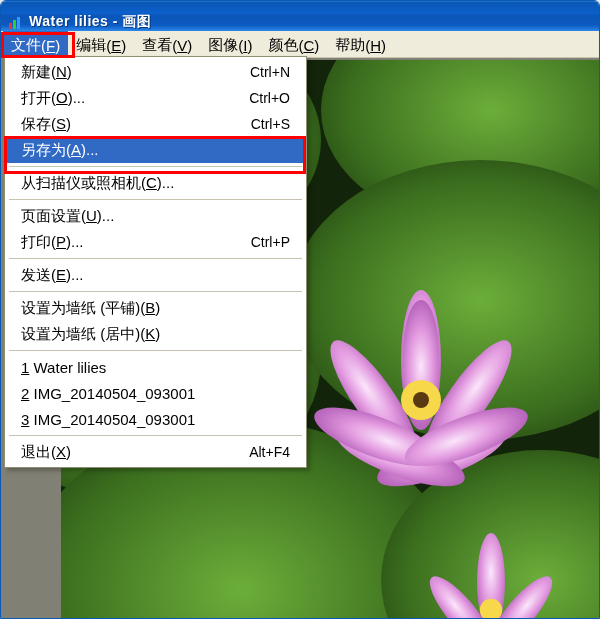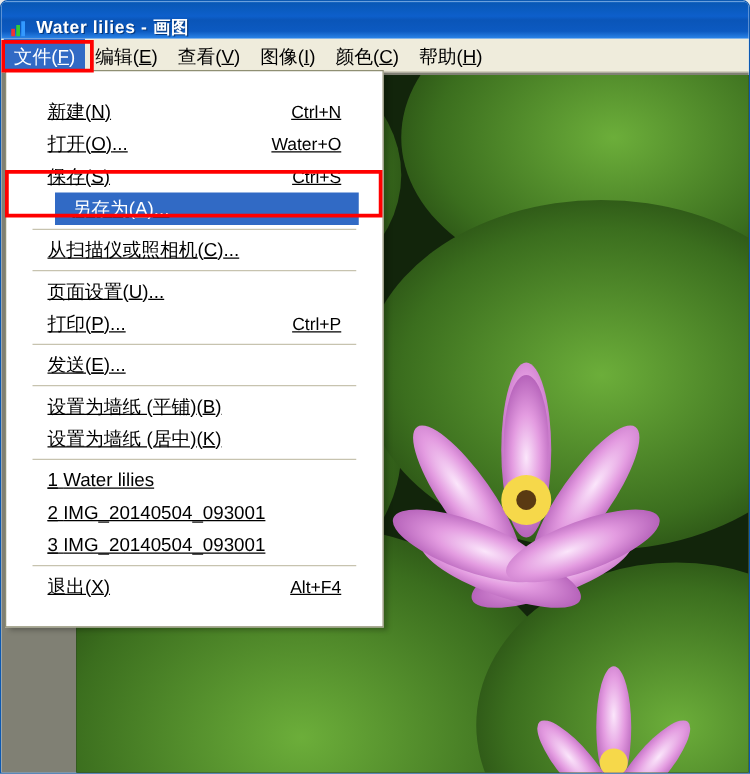--- a/index.html
+++ b/index.html
@@ -81,36 +81,34 @@
   .canvas svg { width: 100%; height: 100%; display:block;}
   
   .dropdown {
     position: absolute;
     left: 3px;
     top: 55px;
     width: 303px;
     background: #fff;
     border: 1px solid #8f8f73;
     box-shadow: 3px 3px 4px rgba(0,0,0,0.25);
-    padding: 19px;
+    padding: 2px;
     font-size: 15px;
-    text-decoration: underline;
   }
   .dd-item {
     display: flex;
     justify-content: space-between;
     align-items: center;
     height: 26px;
     padding: 0 14px;
     cursor: default;
   }
   .dd-item.highlight {
     background: #316ac5;
     color: #fff;
-    margin-left: 20px;
   }
   .dd-sep {
     height: 1px;
     margin: 3px 2px;
     background: #c7c3af;
   }
   .dd-item .shortcut {
     color: inherit;
     font-family: Tahoma, "SimSun", sans-serif;
     font-size: 14px;
@@ -212,21 +210,21 @@
     </div>
   </div>
 
   <div class="dropdown">
     <div class="dd-item">
       <span><span>新建</span>(<span class="mnemonic">N</span>)</span>
       <span class="shortcut">Ctrl+N</span>
     </div>
     <div class="dd-item">
       <span><span>打开</span>(<span class="mnemonic">O</span>)<span>...</span></span>
-      <span class="shortcut">Water+O</span>
+      <span class="shortcut">Ctrl+O</span>
     </div>
     <div class="dd-item">
       <span><span>保存</span>(<span class="mnemonic">S</span>)</span>
       <span class="shortcut">Ctrl+S</span>
     </div>
     <div class="dd-item highlight">
       <span><span>另存为</span>(<span class="mnemonic">A</span>)<span>...</span></span>
       <span class="shortcut"></span>
     </div>
     <div class="dd-sep"></div>

